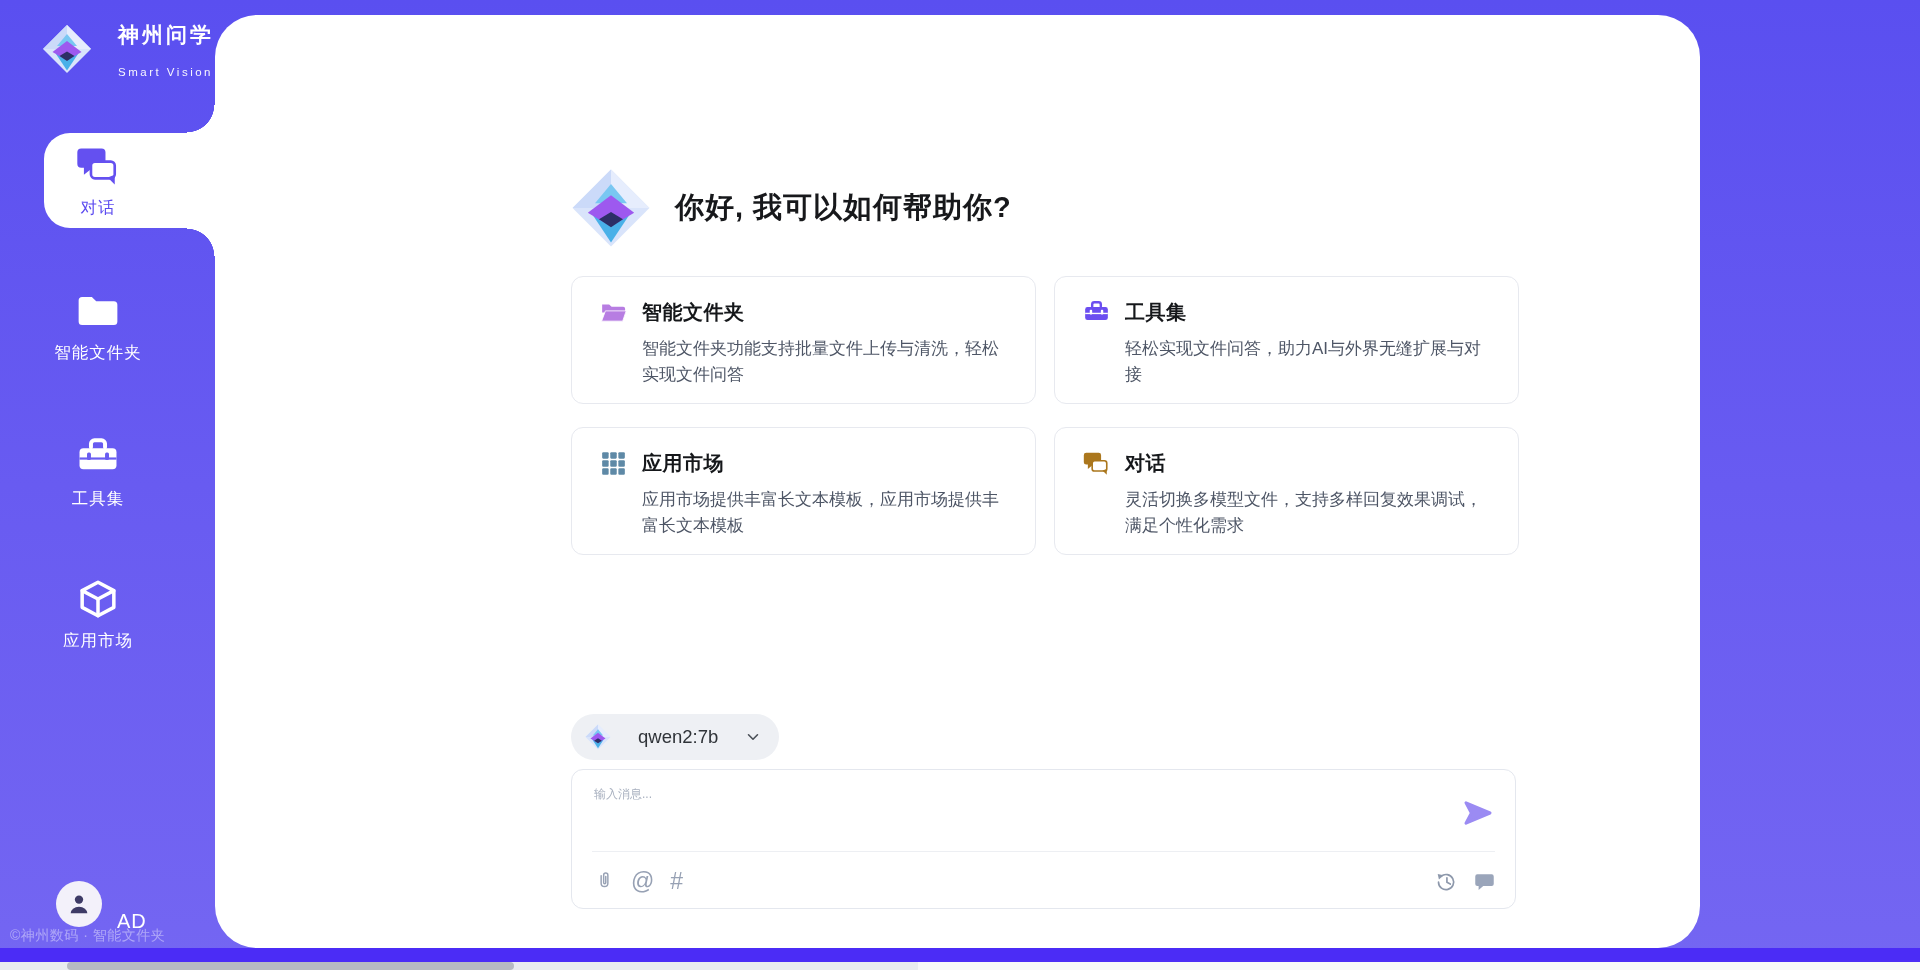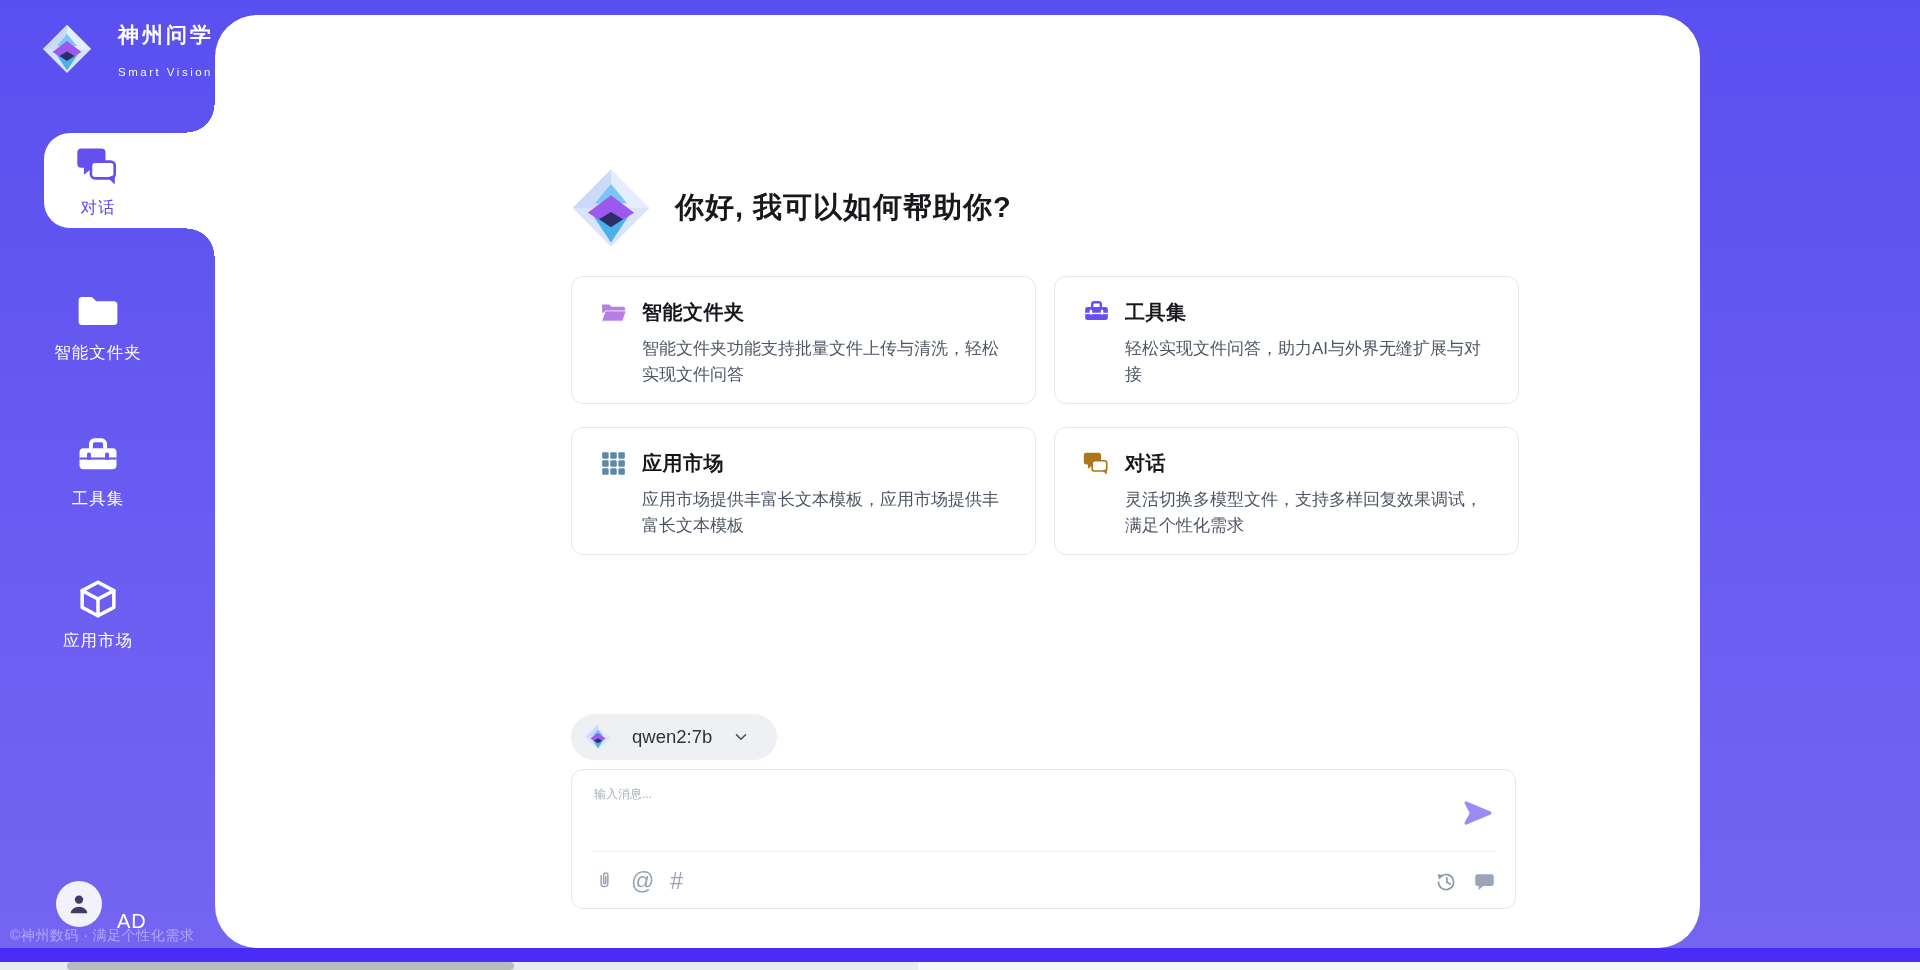--- a/index.html
+++ b/index.html
@@ -56,21 +56,21 @@
   .card{height:128px;border:1px solid #e7e9ef;border-radius:12px;background:#fff;
         box-sizing:border-box;padding:22px 20px 0 28px;cursor:pointer;}
   .card-head{display:flex;align-items:center;gap:15px;}
   .card-head .cico{width:27px;height:27px;--cut:#fff;}
   .card-title{font-size:20px;font-weight:700;color:#15171a;letter-spacing:.5px;}
   .card-desc{margin:10px 0 0 42px;width:362px;font-size:17px;line-height:1.5;color:#4e5666;}
   .c-folder{color:#b77de2;} .c-toolbox{color:#6b4ef0;} .c-grid{color:#5e89a6;} .c-chat{color:#ab771d;}
 
   
   .model-pill{position:absolute;left:356px;top:699px;height:46px;min-width:206px;border-radius:23px;
-              background:#eef0f4;display:flex;align-items:center;gap:21px;padding:0 18px 0 14px;
+              background:#eef0f4;display:flex;align-items:center;gap:27px;padding:0 18px 0 14px;
               box-sizing:border-box;cursor:pointer;}
   .model-pill .gem{width:26px;height:30px;}
   .model-name{font-size:18.5px;color:#2f3338;}
   .chev{width:16px;height:16px;color:#4a4f57;}
 
   
   .composer{position:absolute;left:356px;top:754px;width:945px;height:140px;border:1px solid #e4e7ee;
             border-radius:12px;box-sizing:border-box;background:#fff;}
   .composer textarea{position:absolute;left:22px;top:16px;width:830px;height:58px;border:none;outline:none;
             resize:none;font-family:inherit;font-size:12px;color:#0f766e;background:transparent;padding:0;}
@@ -315,21 +315,21 @@
 
     <div class="user-row">
       <div class="avatar">
         <svg class="ic">
             <use href="#i-person"></use>
           </svg>
       </div>
       <div class="user-name">AD</div>
     </div>
 
-    <div class="side-footer">©神州数码 · 满足个性化需求</div>
+    <div class="side-footer">©神州数码 · 智能文件夹</div>
   </div>
 
   <div class="bottom-strip"></div>
   <div class="hscroll">
     <div class="hscroll-right"></div>
     <div class="hthumb"></div>
   </div>
 
 </div>
 

